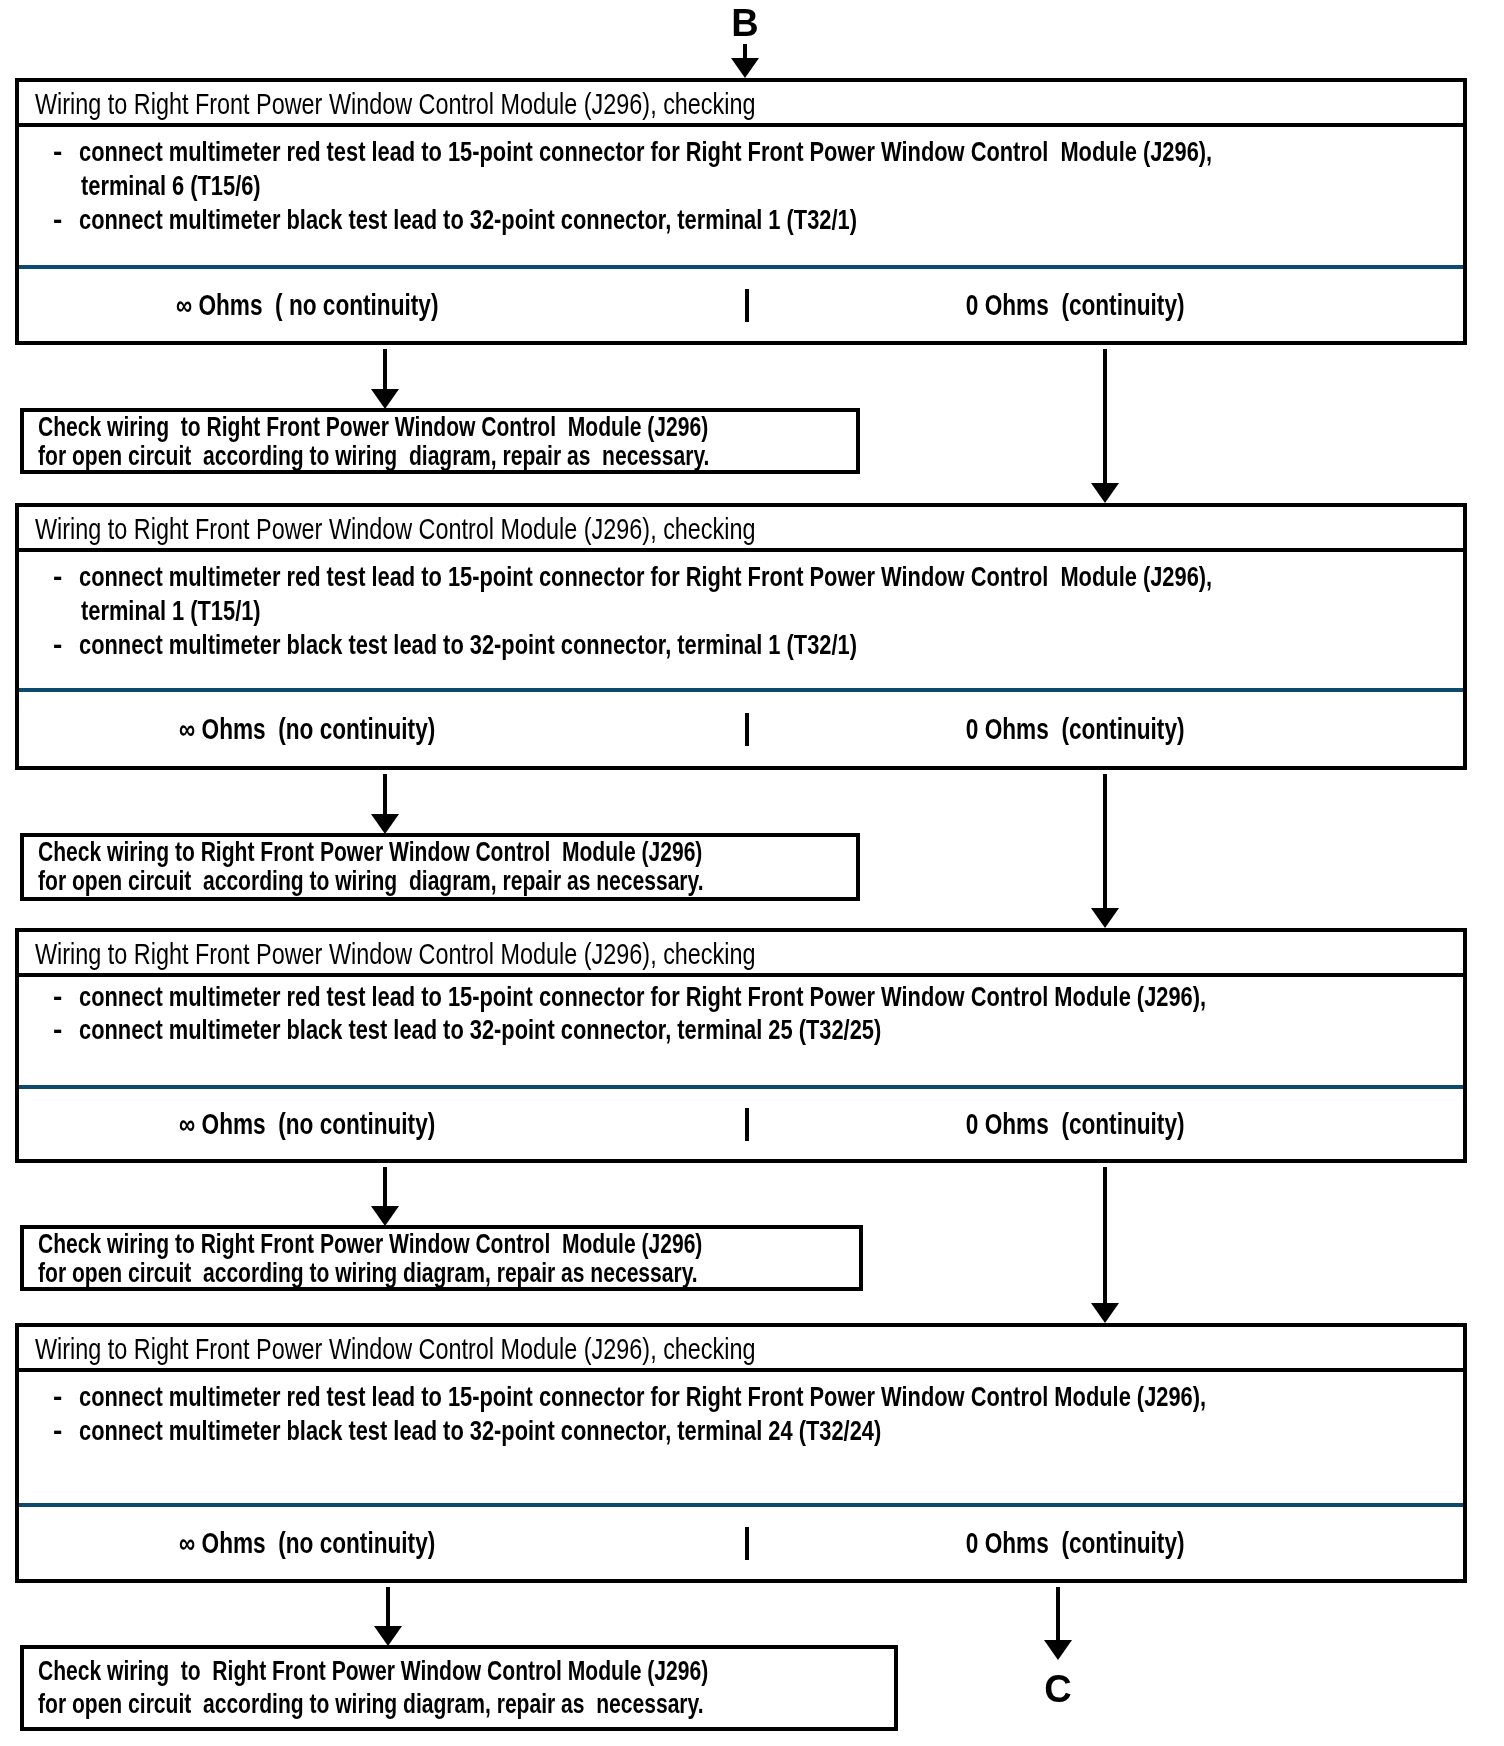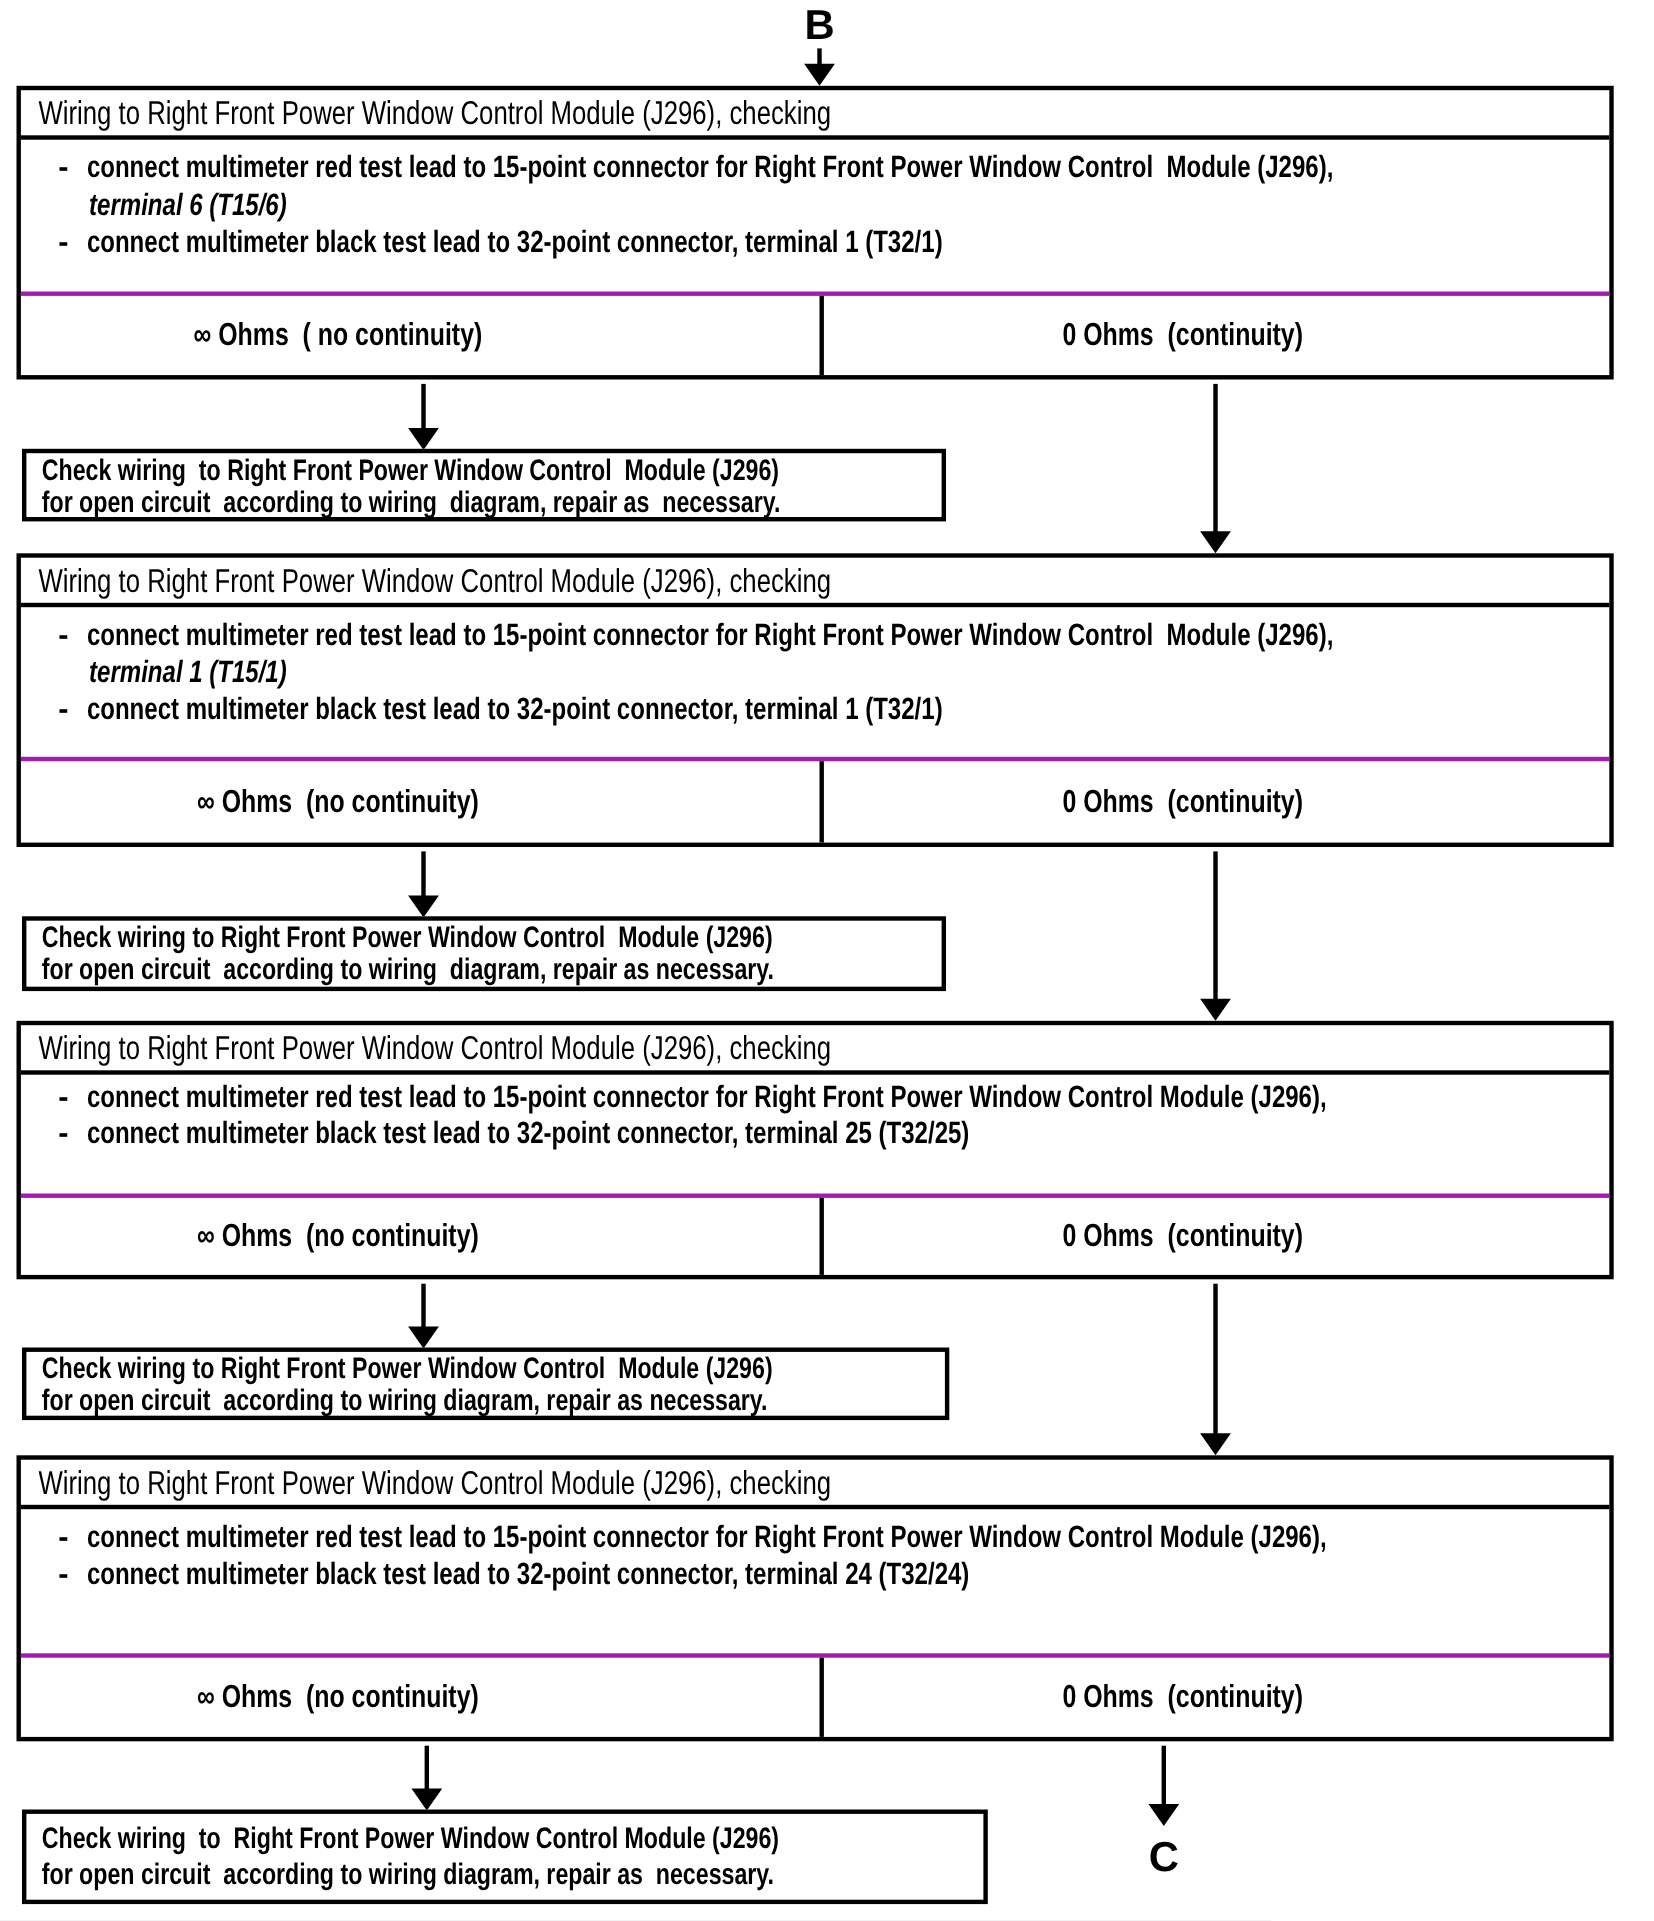--- a/index.html
+++ b/index.html
@@ -21,23 +21,23 @@
   .b4 { top:1323px; height:260px; }
 
   .trow {
     flex:0 0 auto; border-bottom:4px solid #000; font-weight:normal; font-size:30px;
     padding:6px 0 3px 16px; line-height:32px;
   }
   .brow { flex:1 1 auto; font-weight:bold; font-size:28px; padding:8px 14px 0 34px; line-height:34px; }
   .b3 .brow { padding-top:3px; line-height:33px; }
   .bline { display:flex; align-items:flex-start; }
   .dash { width:26px; flex:0 0 26px; }
-  .ind  { margin-left:28px;font-style:italic; }
-
-  .rrow { flex:0 0 auto; border-top:4px solid #a21caf; display:flex; }
+  .ind  { margin-left:28px; }
+
+  .rrow { flex:0 0 auto; border-top:4px solid #0c4a6e; display:flex;align-items:center; }
   .b1 .rrow { height:72px; } .b2 .rrow { height:74px; }
   .b3 .rrow { height:70px; } .b4 .rrow { height:72px; }
   .cell {
     display:flex; align-items:center; justify-content:center;
     font-weight:bold; font-size:29px; box-sizing:border-box;
   }
   .cl { width:730px; flex:0 0 730px; border-right:4px solid #000; padding-right:150px; }
   .cr { flex:1 1 auto; padding-right:62px; }
 
   .check {

